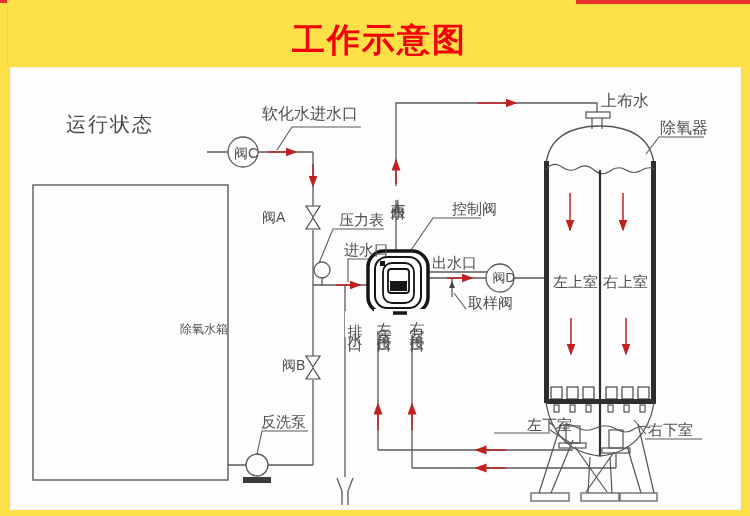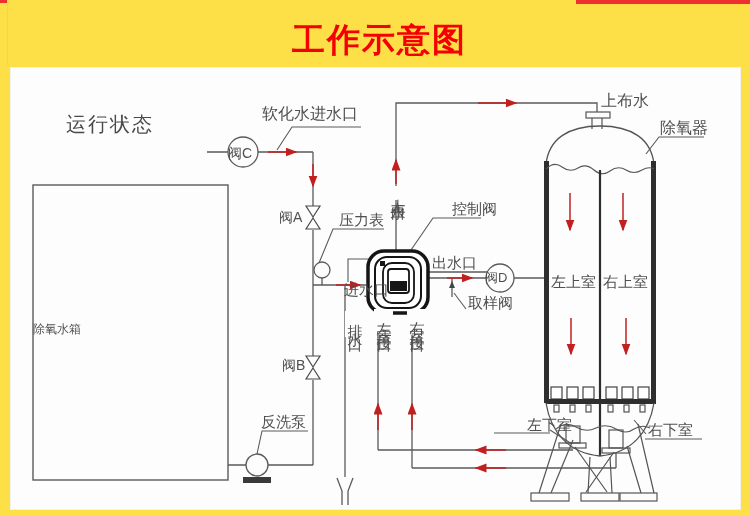--- a/index.html
+++ b/index.html
@@ -11,21 +11,21 @@
       background:#fdfdfd;border:1px solid #f1f1f1;z-index:1;}
   #wiresvg{position:absolute;left:0;top:0;z-index:2;}
   .lbl{position:absolute;z-index:3;color:#4f4f4f;font-size:15px;line-height:1.15;
        white-space:nowrap;}
   .title{position:absolute;z-index:3;left:292px;top:18px;font-size:33px;font-weight:bold;
        color:#f40000;letter-spacing:2px;}
   .big{font-size:20px;letter-spacing:2px;color:#4a4a4a;}
   .mid{font-size:12px;}
   .sm{font-size:14px;}
   .xs{font-size:13px;}
-  .ctr{text-align:left;}
+  .ctr{text-align:right;}
   .vlabel{position:absolute;z-index:3;color:#4f4f4f;font-size:15px;white-space:nowrap;
        writing-mode:vertical-rl;text-orientation:upright;background:#fdfdfd;
        padding:1px 0;}
 </style>
 </head>
 <body>
 
 <div id="stage">
 
   <div class="red-strip" style="left:576px;top:0;width:174px;height:4px;"></div>
@@ -172,23 +172,23 @@
       <line x1="506" y1="450" x2="476" y2="450" marker-end="url(#arr)"></line>
       <line x1="506" y1="468" x2="476" y2="468" marker-end="url(#arr)"></line>
     </g>
   </svg>
 
   <div class="title">工作示意图</div>
   <div class="lbl" style="left:262px;top:105px;font-size:16px;">软化水进水口</div>
 
   <div class="lbl big" style="left:66px;top:113px;">运行状态</div>
   <div class="lbl sm ctr" style="left:228px;top:145px;width:30px;">阀C</div>
-  <div class="lbl sm" style="left:279px;top:209px;text-align:center;">阀A</div>
+  <div class="lbl sm" style="left:262px;top:209px;text-align:center;">阀A</div>
   <div class="lbl" style="left:339px;top:211px;">压力表</div>
-  <div class="lbl" style="left:344px;top:241px;margin-top:40px;">进水口</div>
+  <div class="lbl" style="left:344px;top:241px;">进水口</div>
   <div class="lbl" style="left:436px;top:200px;margin-left:16px;">控制阀</div>
   <div class="lbl" style="left:432px;top:254px;">出水口</div>
   <div class="lbl xs ctr" style="left:485px;top:271px;width:30px;">阀D</div>
   <div class="lbl" style="left:468px;top:294px;">取样阀</div>
 
   <div class="vlabel" style="left:388px;top:186px;letter-spacing:3px;">上布水口</div>
   <div class="vlabel" style="left:345px;top:311px;letter-spacing:8px;">排水口</div>
   <div class="vlabel" style="left:374px;top:309px;letter-spacing:6px;">左室接口</div>
   <div class="vlabel" style="left:407px;top:309px;letter-spacing:6px;">右室接口</div>
 

